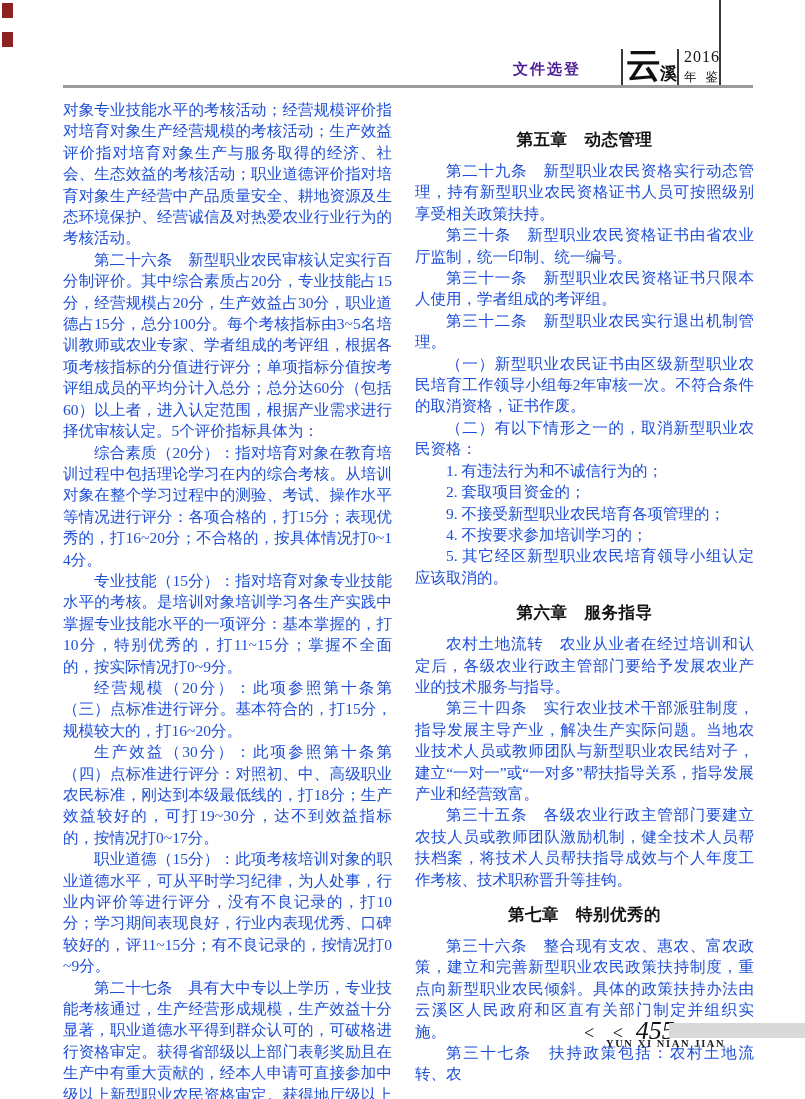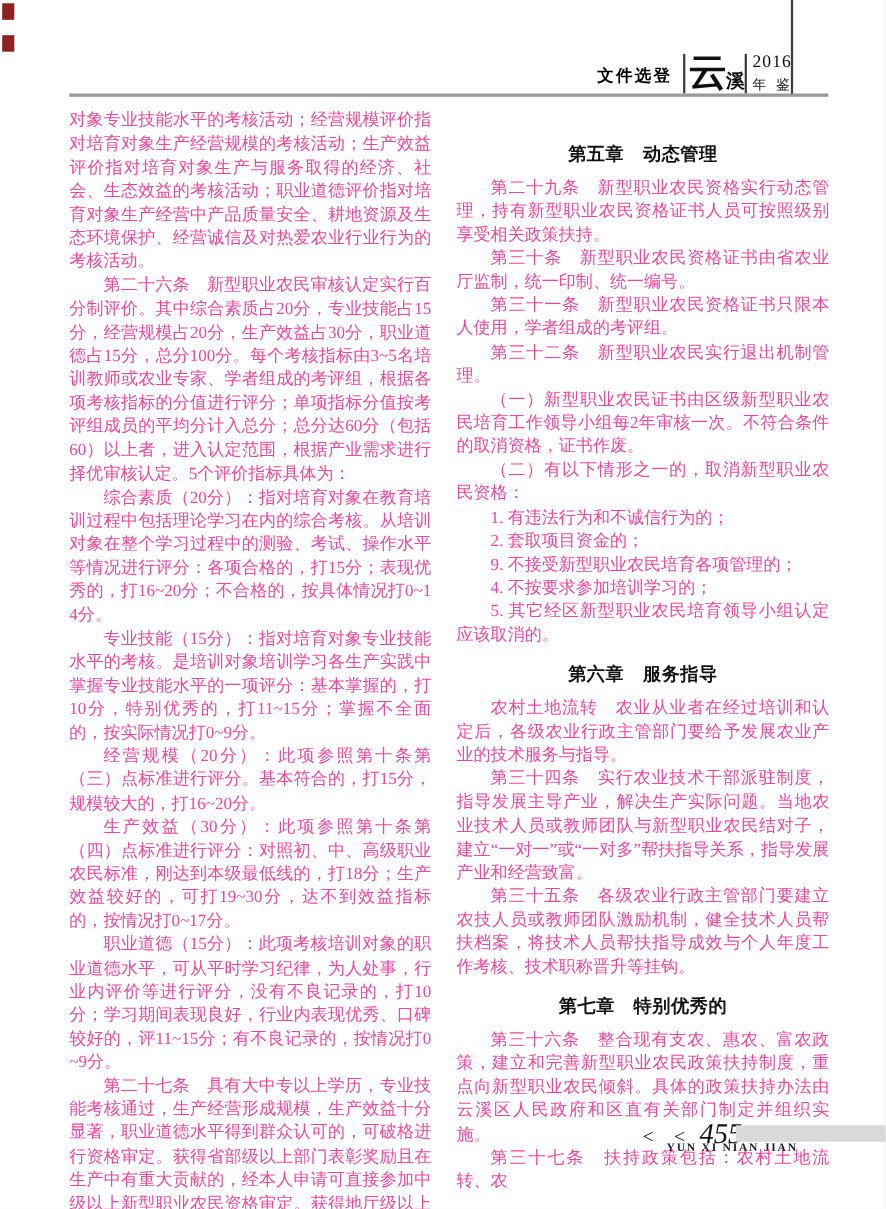--- a/index.html
+++ b/index.html
@@ -8,23 +8,23 @@
     font-family:"Liberation Serif","DejaVu Serif",serif; color:#1e1e1e;
     overflow:hidden; margin:0 auto;
   }
   
   .corner-mark { position:absolute; left:2px; width:11px; height:15px; background:#8e2222; }
   .corner-mark.m1 { top:3px; }
   .corner-mark.m2 { top:32px; }
 
   
   .section-label {
-    position:absolute; left:543px; top:60px;
+    position:absolute; left:513px; top:60px;
     font-family:"DejaVu Sans","Liberation Sans",sans-serif;
-    font-weight:bold; font-size:15px; letter-spacing:2px; color:#000000;
+    font-weight:bold; font-size:15px; letter-spacing:2px; color:#4c1d95;
   }
   .vsep { position:absolute; width:1.5px; background:#3a3a3a; }
   .vsep1 { left:621px; top:49px; height:36px; }
   .vsep2 { left:677px; top:49px; height:36px; }
   .logo-large {
     position:absolute; left:626px; top:42px; font-size:35px; font-weight:bold;
     color:#101010; font-family:"Liberation Serif","DejaVu Serif",serif;
   }
   .logo-small {
     position:absolute; left:660px; top:62px; font-size:17px; font-weight:bold; color:#101010;
@@ -38,21 +38,21 @@
   }
   .tall-rule { position:absolute; left:719px; top:0; width:1.5px; height:87px; background:#3a3a3a; }
   .header-rule { position:absolute; left:63px; top:85px; width:690px; height:3px; background:#9a9a9a; }
 
   
   .col { position:absolute; }
   .col.left  { left:63px;  top:99px;  width:329px; }
   .col.right { left:415px; top:113px; width:339px; }
   .para {
     margin:0; font-size:15.5px; line-height:21.4px; text-align:justify;
-    color:#ec4899; word-break:break-all;
+    color:#1d4ed8; word-break:break-all;
   }
   .para.indent { text-indent:2em; }
   .chapter-heading {
     margin:14px 0 9px 0; font-size:16.5px; font-weight:bold; text-align:center;
     font-family:"DejaVu Sans","Liberation Sans",sans-serif; color:#121212;
     letter-spacing:0.5px;
   }
   .chapter-heading:first-child { margin-top:16px; }
 
   

